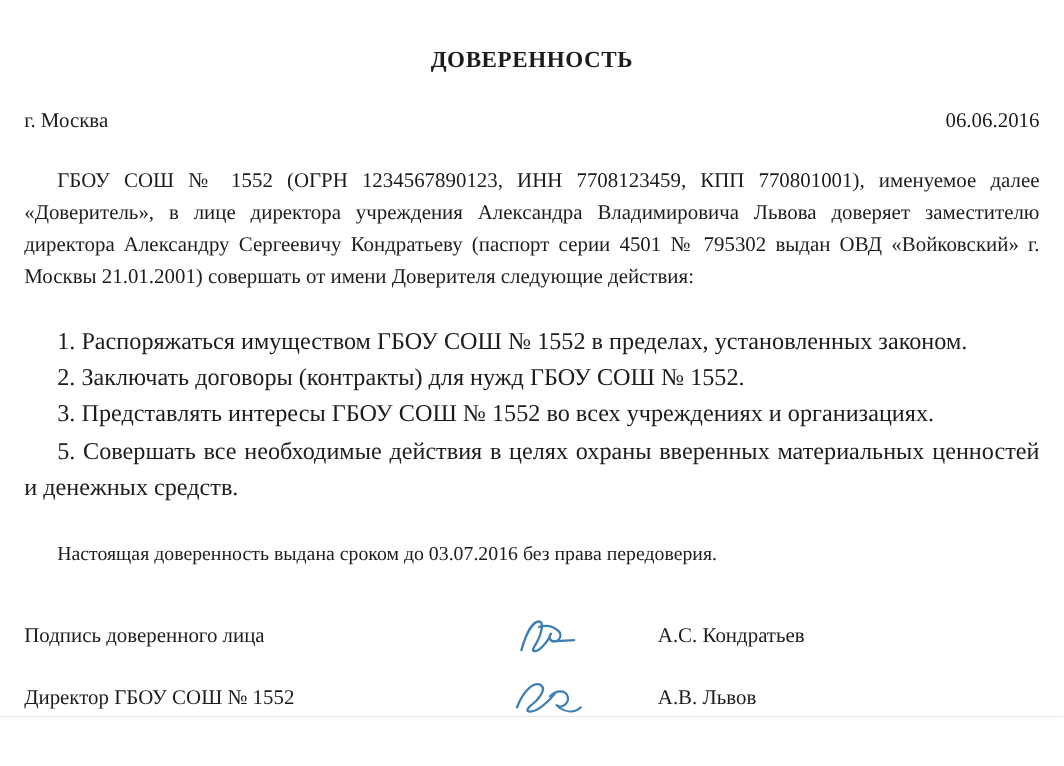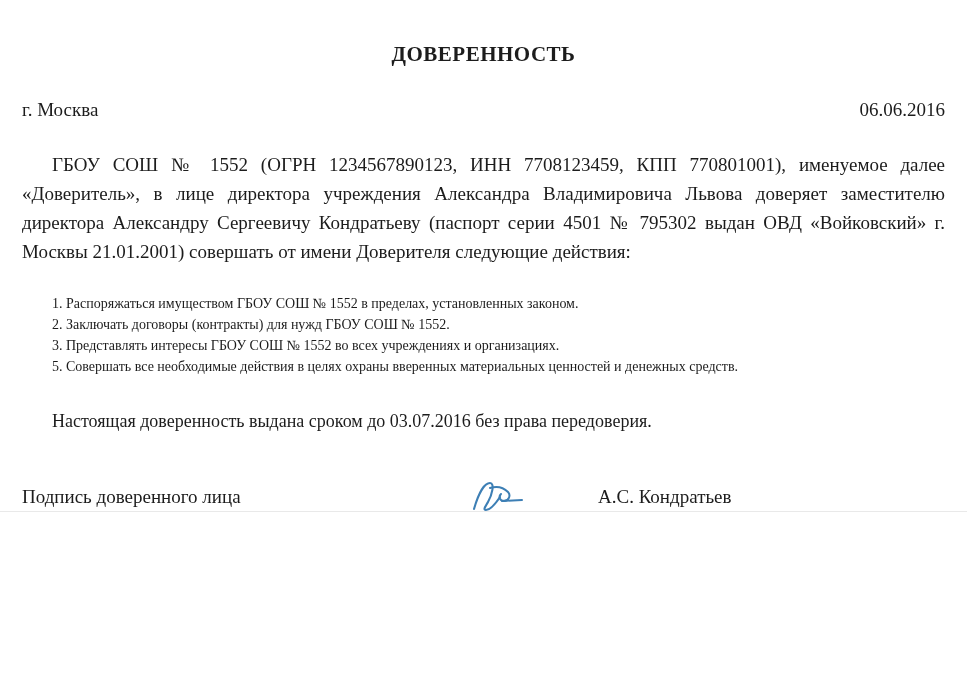--- a/index.html
+++ b/index.html
@@ -3,21 +3,21 @@
 <meta charset="utf-8">
 <style>
   html, body {
     margin: 0;
     padding: 0;
     background: #ffffff;
   }
   .page {
     position: relative;
     width: 967px;
-    height: 512px;
+    height: 652px;
     background: #ffffff;
     font-family: "Liberation Serif", "DejaVu Serif", serif;
     color: #1c1c1c;
     box-sizing: border-box;
     overflow: hidden;
   }
   .title {
     text-align: center;
     font-weight: bold;
     font-size: 21px;
@@ -41,21 +41,21 @@
     text-align: justify;
     text-justify: inter-word;
   }
   .body-block p {
     margin: 0;
     text-indent: 30px;
   }
   .list-block {
     margin-top: 26px;
     padding: 0 22px 0 22px;
-    font-size: 14px;
+    font-size: 22px;
     line-height: 1.52;
     text-align: justify;
   }
   .list-block .li {
     margin: 0;
     text-indent: 30px;
   }
   .validity {
     margin-top: 30px;
     padding: 0 22px 0 22px;

